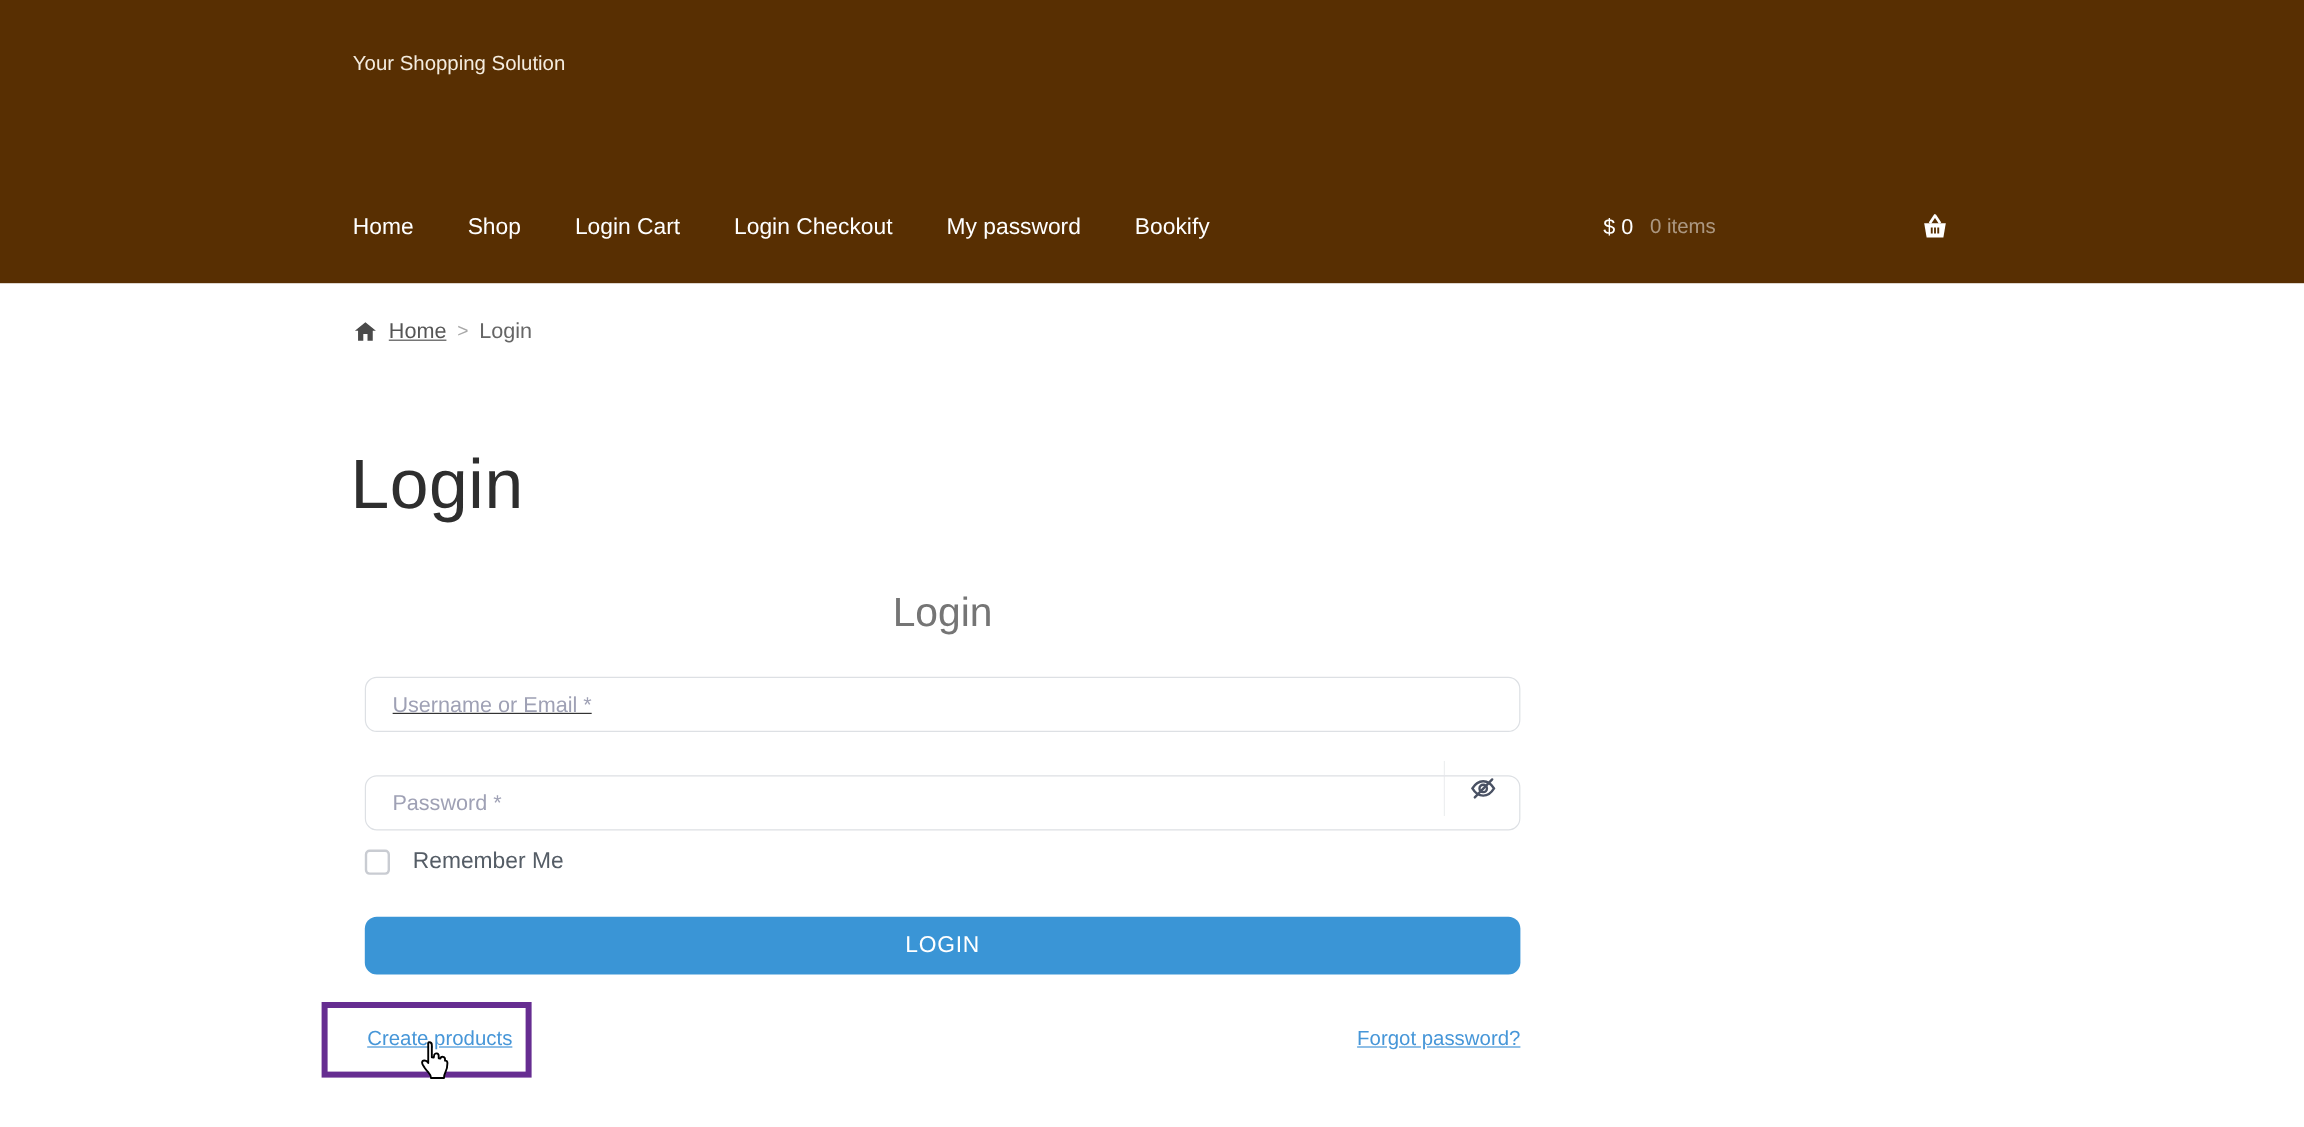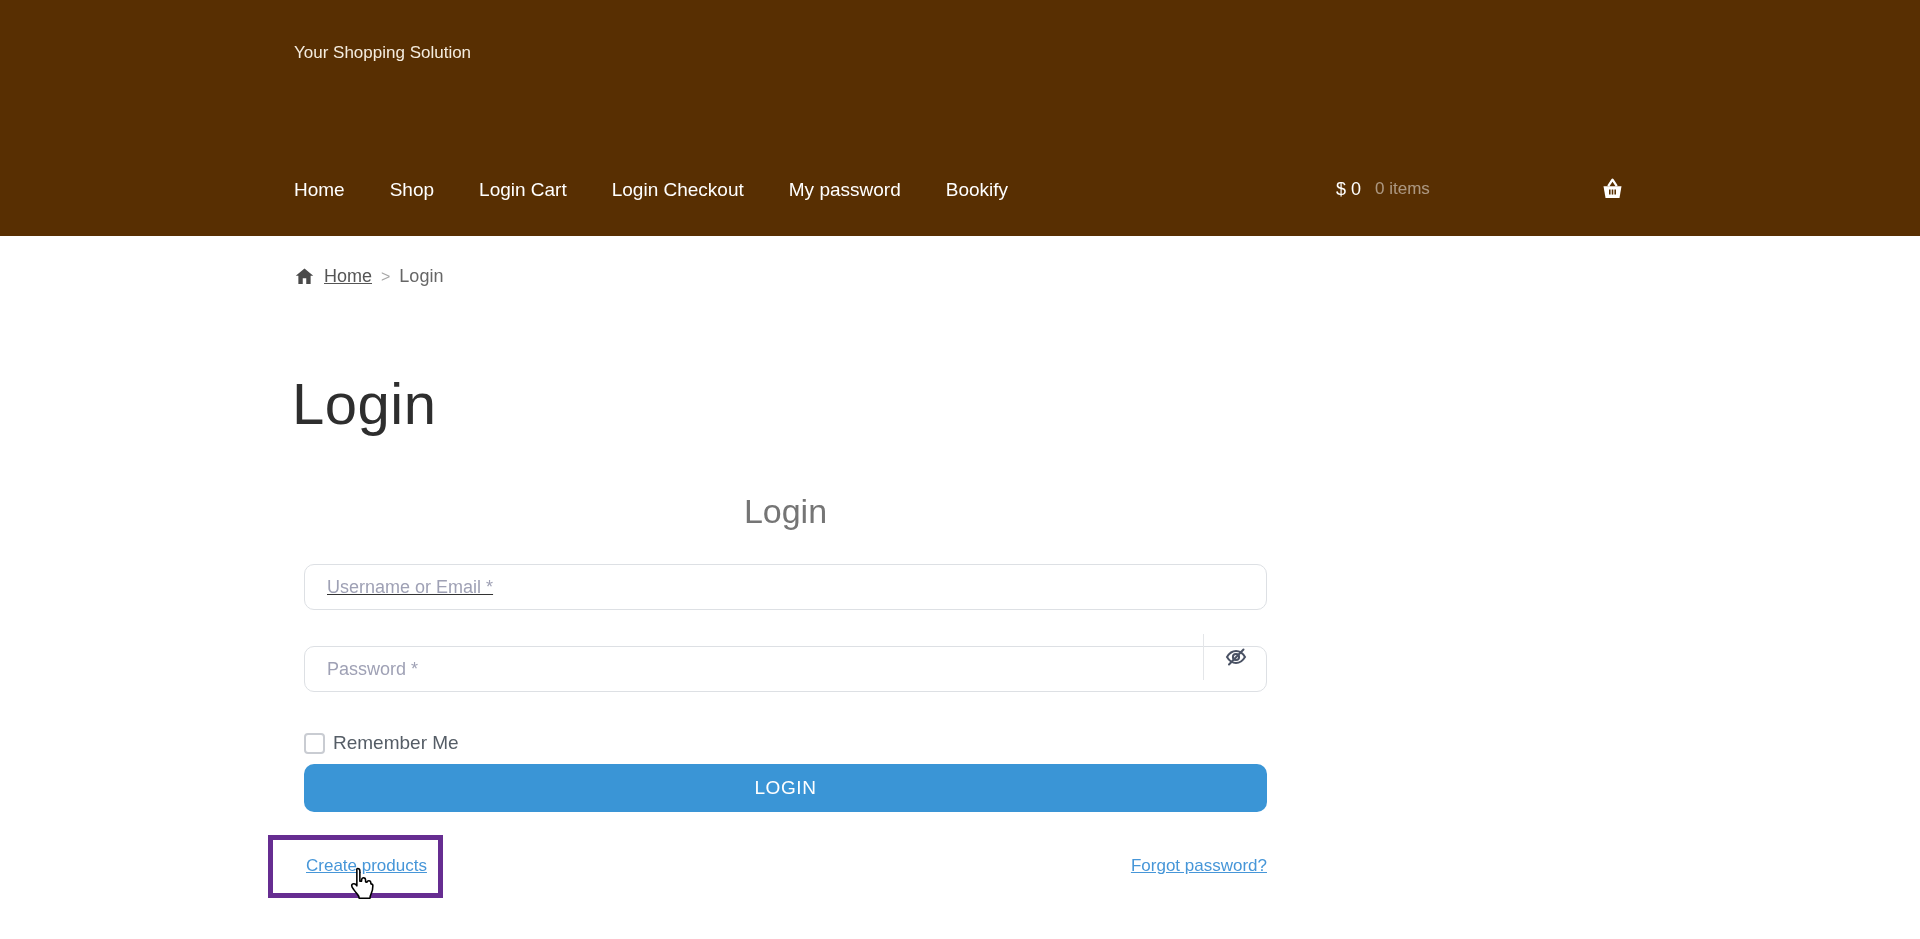--- a/index.html
+++ b/index.html
@@ -146,24 +146,24 @@
     border-left: 1px solid #e4e6e9;
     background: transparent;
     border-radius: 0 10px 10px 0;
     display: flex;
     align-items: center;
     justify-content: center;
     cursor: pointer;
   }
   .remember-row {
     position: absolute;
-    left: 0; top: 732px;
-    display: flex;
-    align-items: center;
-    gap: 8px;
+    left: 0; top: 707px;
+    display: flex;
+    align-items: center;
+    gap: 19px;
     cursor: pointer;
   }
   .checkbox {
     width: 21px; height: 21px;
     border: 2px solid #c9ccd2;
     border-radius: 4px;
     background: #fff;
   }
   .remember-label { font-size: 19px; color: #555d66; }
   .login-button {

